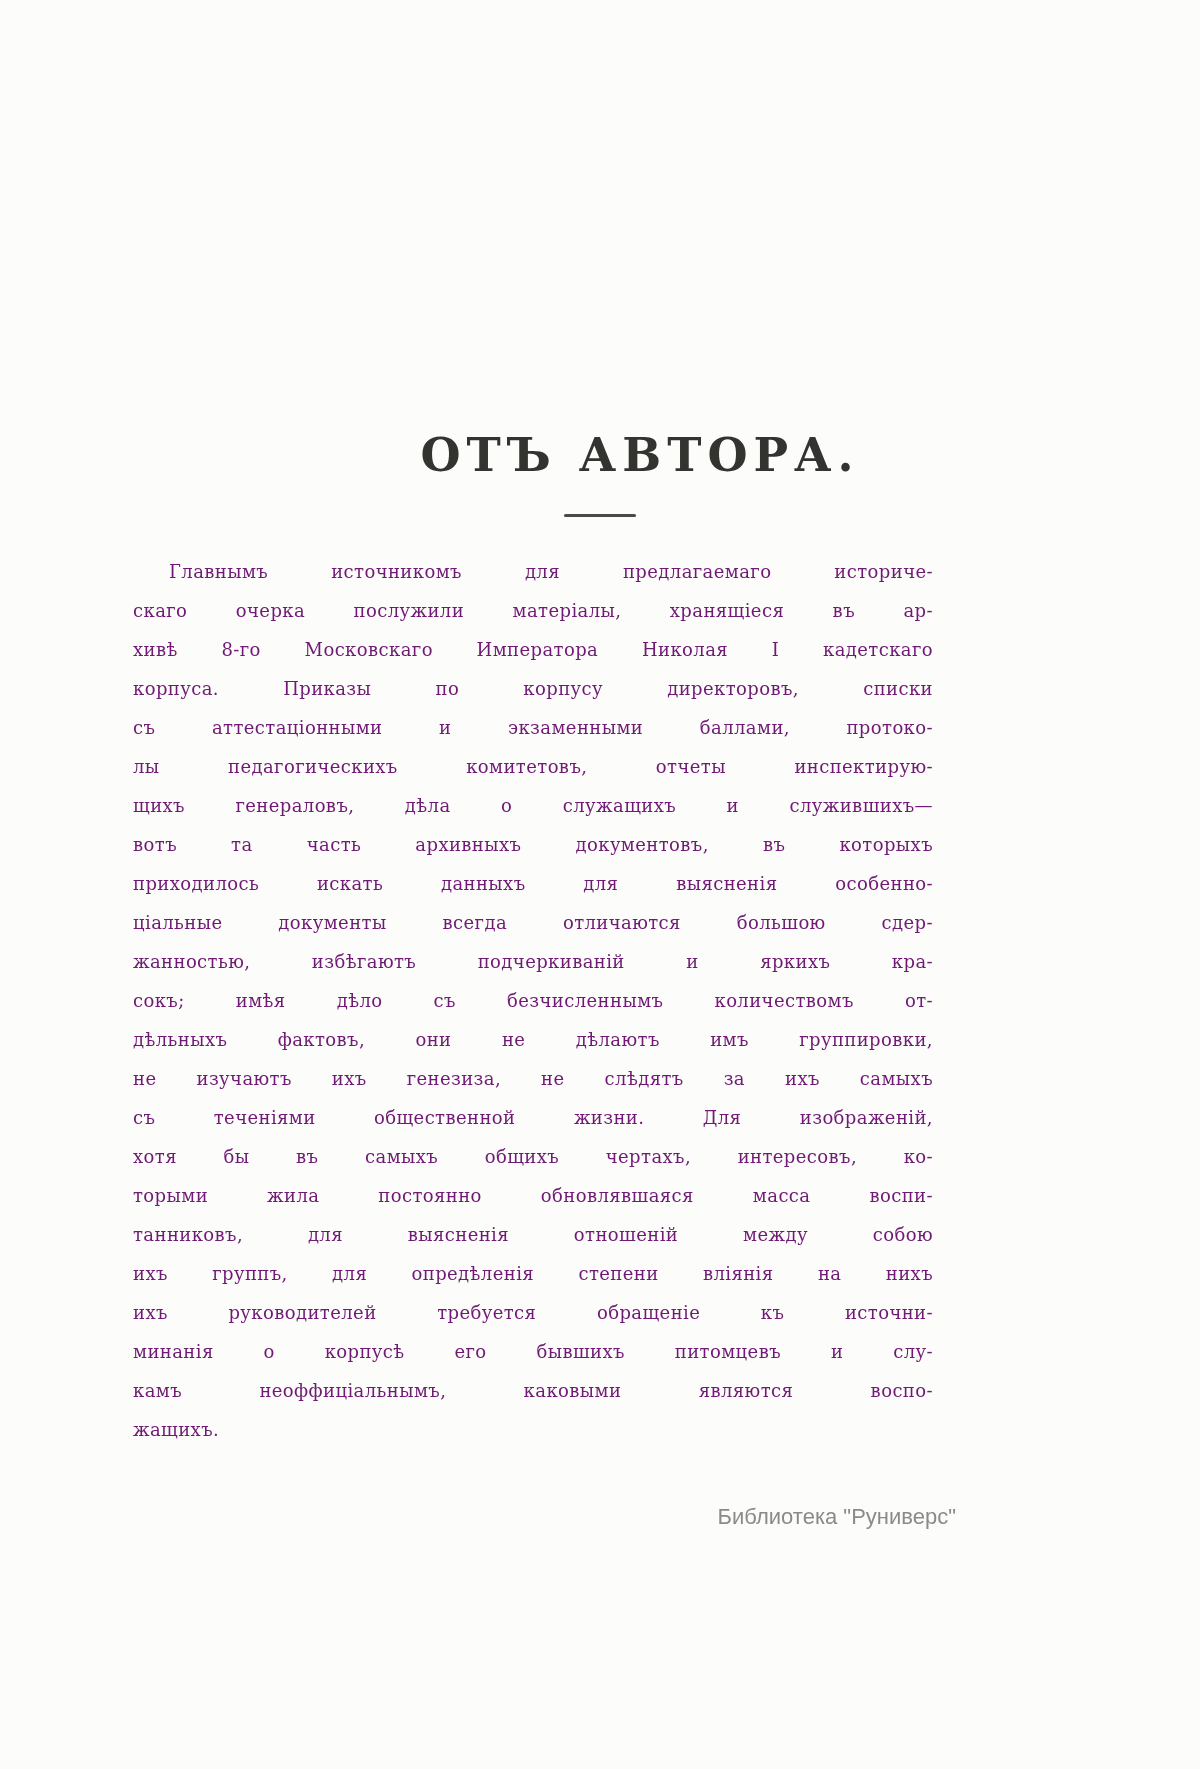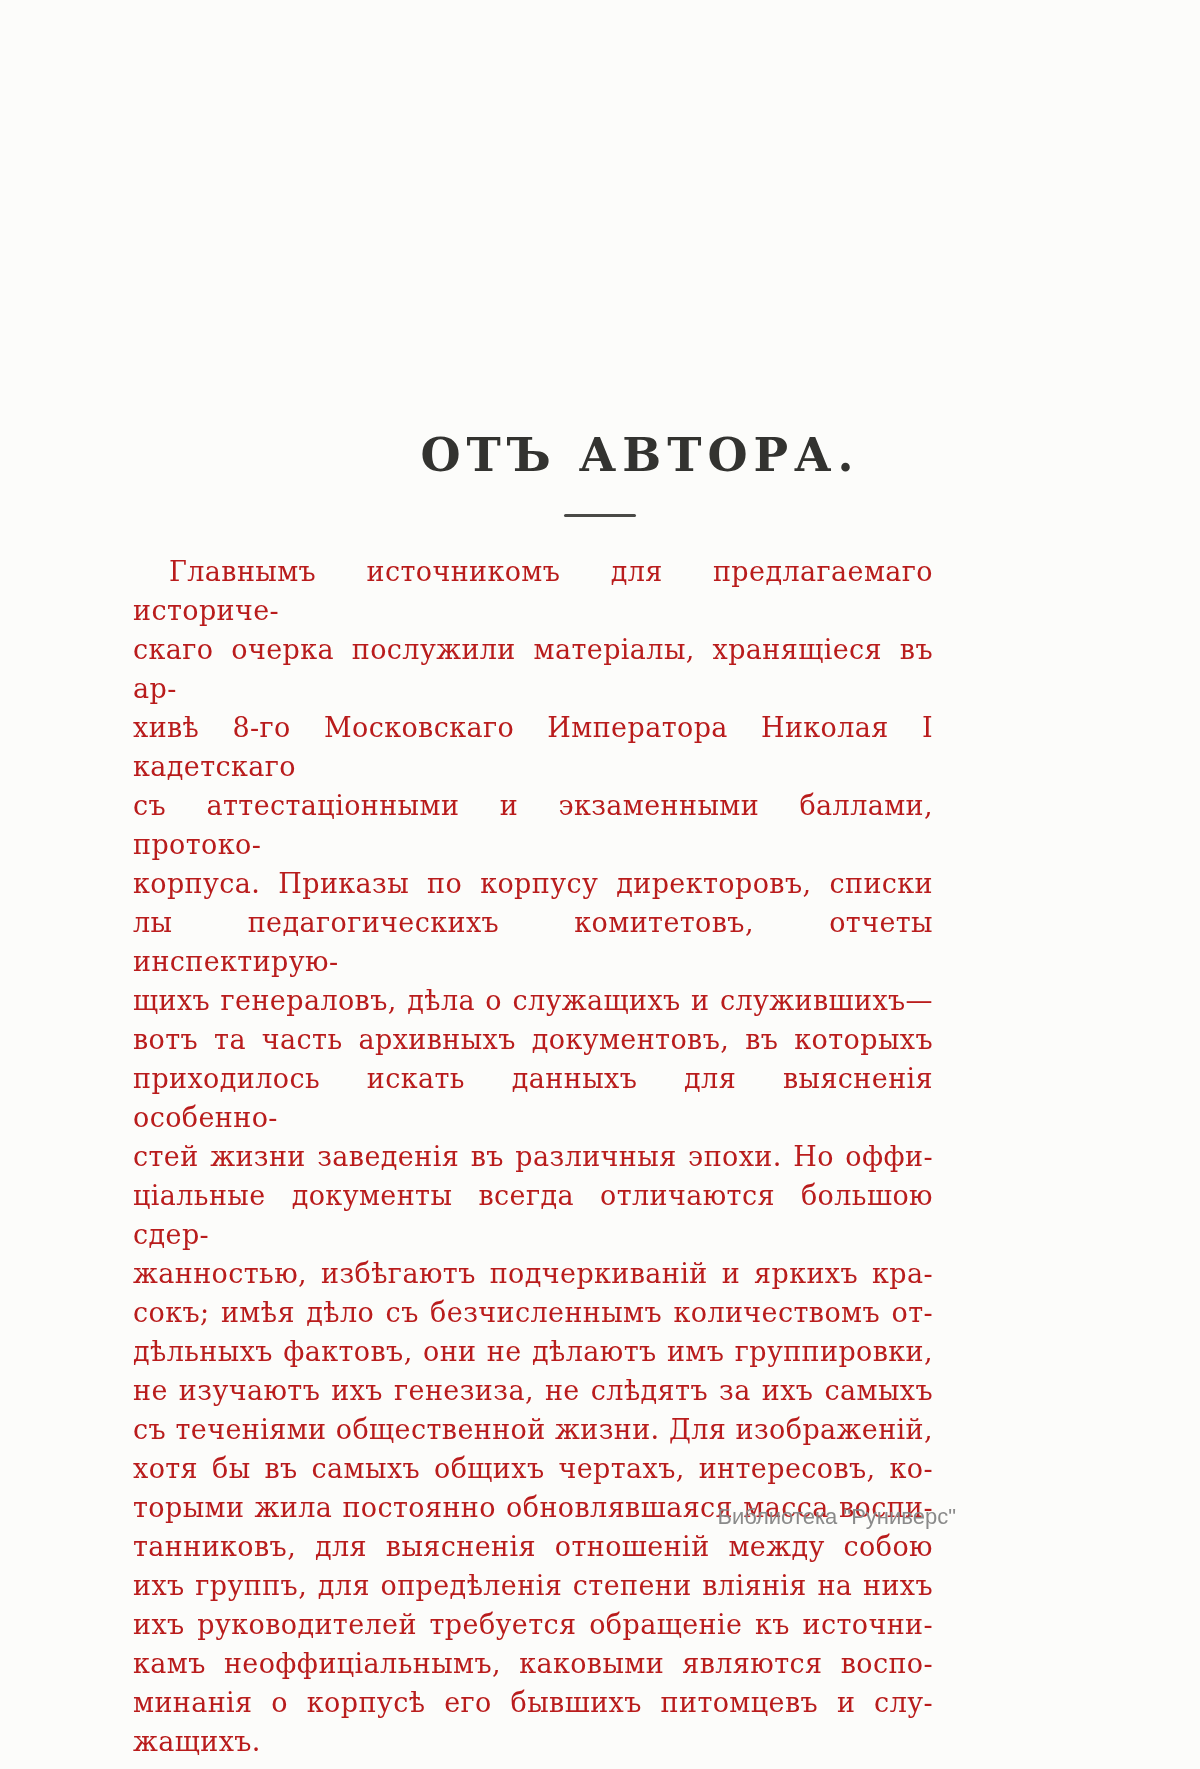--- a/index.html
+++ b/index.html
@@ -38,23 +38,23 @@
     width: 72px;
     height: 3px;
     background: #4a4a46;
     border-radius: 2px;
   }
   .body-text {
     position: absolute;
     top: 552px;
     left: 133px;
     width: 800px;
-    font-size: 27px;
+    font-size: 18px;
     line-height: 39px;
-    color: #b91c1c;
+    color: #701a75;
   }
   .body-text .line {
     text-align: justify;
     text-align-last: justify;
     white-space: normal;
     letter-spacing: 0.4px;
   }
   .body-text .line.first {
     text-indent: 36px;
   }
@@ -73,36 +73,35 @@
 </head>
 <body>
 
 <div class="page">
   <h1 class="title">ОТЪ АВТОРА.</h1>
   <div class="divider"></div>
   <div class="body-text">
       <div class="line first">Главнымъ источникомъ для предлагаемаго историче-</div>
       <div class="line">скаго очерка послужили матеріалы, хранящіеся въ ар-</div>
       <div class="line">хивѣ 8-го Московскаго Императора Николая I кадетскаго</div>
+      <div class="line">корпуса. Приказы по корпусу директоровъ, списки</div>
       <div class="line">съ аттестаціонными и экзаменными баллами, протоко-</div>
-      <div class="line">корпуса. Приказы по корпусу директоровъ, списки</div>
       <div class="line">лы педагогическихъ комитетовъ, отчеты инспектирую-</div>
       <div class="line">щихъ генераловъ, дѣла о служащихъ и служившихъ—</div>
       <div class="line">вотъ та часть архивныхъ документовъ, въ которыхъ</div>
       <div class="line">приходилось искать данныхъ для выясненія особенно-</div>
-      <div class="line">стей жизни заведенія въ различныя эпохи. Но оффи-</div>
       <div class="line">ціальные документы всегда отличаются большою сдер-</div>
       <div class="line">жанностью, избѣгаютъ подчеркиваній и яркихъ кра-</div>
       <div class="line">сокъ; имѣя дѣло съ безчисленнымъ количествомъ от-</div>
       <div class="line">дѣльныхъ фактовъ, они не дѣлаютъ имъ группировки,</div>
       <div class="line">не изучаютъ ихъ генезиза, не слѣдятъ за ихъ самыхъ</div>
       <div class="line">съ теченіями общественной жизни. Для изображеній,</div>
       <div class="line">хотя бы въ самыхъ общихъ чертахъ, интересовъ, ко-</div>
       <div class="line">торыми жила постоянно обновлявшаяся масса воспи-</div>
       <div class="line">танниковъ, для выясненія отношеній между собою</div>
       <div class="line">ихъ группъ, для опредѣленія степени вліянія на нихъ</div>
       <div class="line">ихъ руководителей требуется обращеніе къ источни-</div>
+      <div class="line">минанія о корпусѣ его бывшихъ питомцевъ и слу-</div>
       <div class="line">камъ неоффиціальнымъ, каковыми являются воспо-</div>
-      <div class="line">минанія о корпусѣ его бывшихъ питомцевъ и слу-</div>
       <div class="line last">жащихъ.</div>
     </div>
   <div class="watermark">Библиотека "Руниверс"</div>
 </div>
 
 </body></html>

